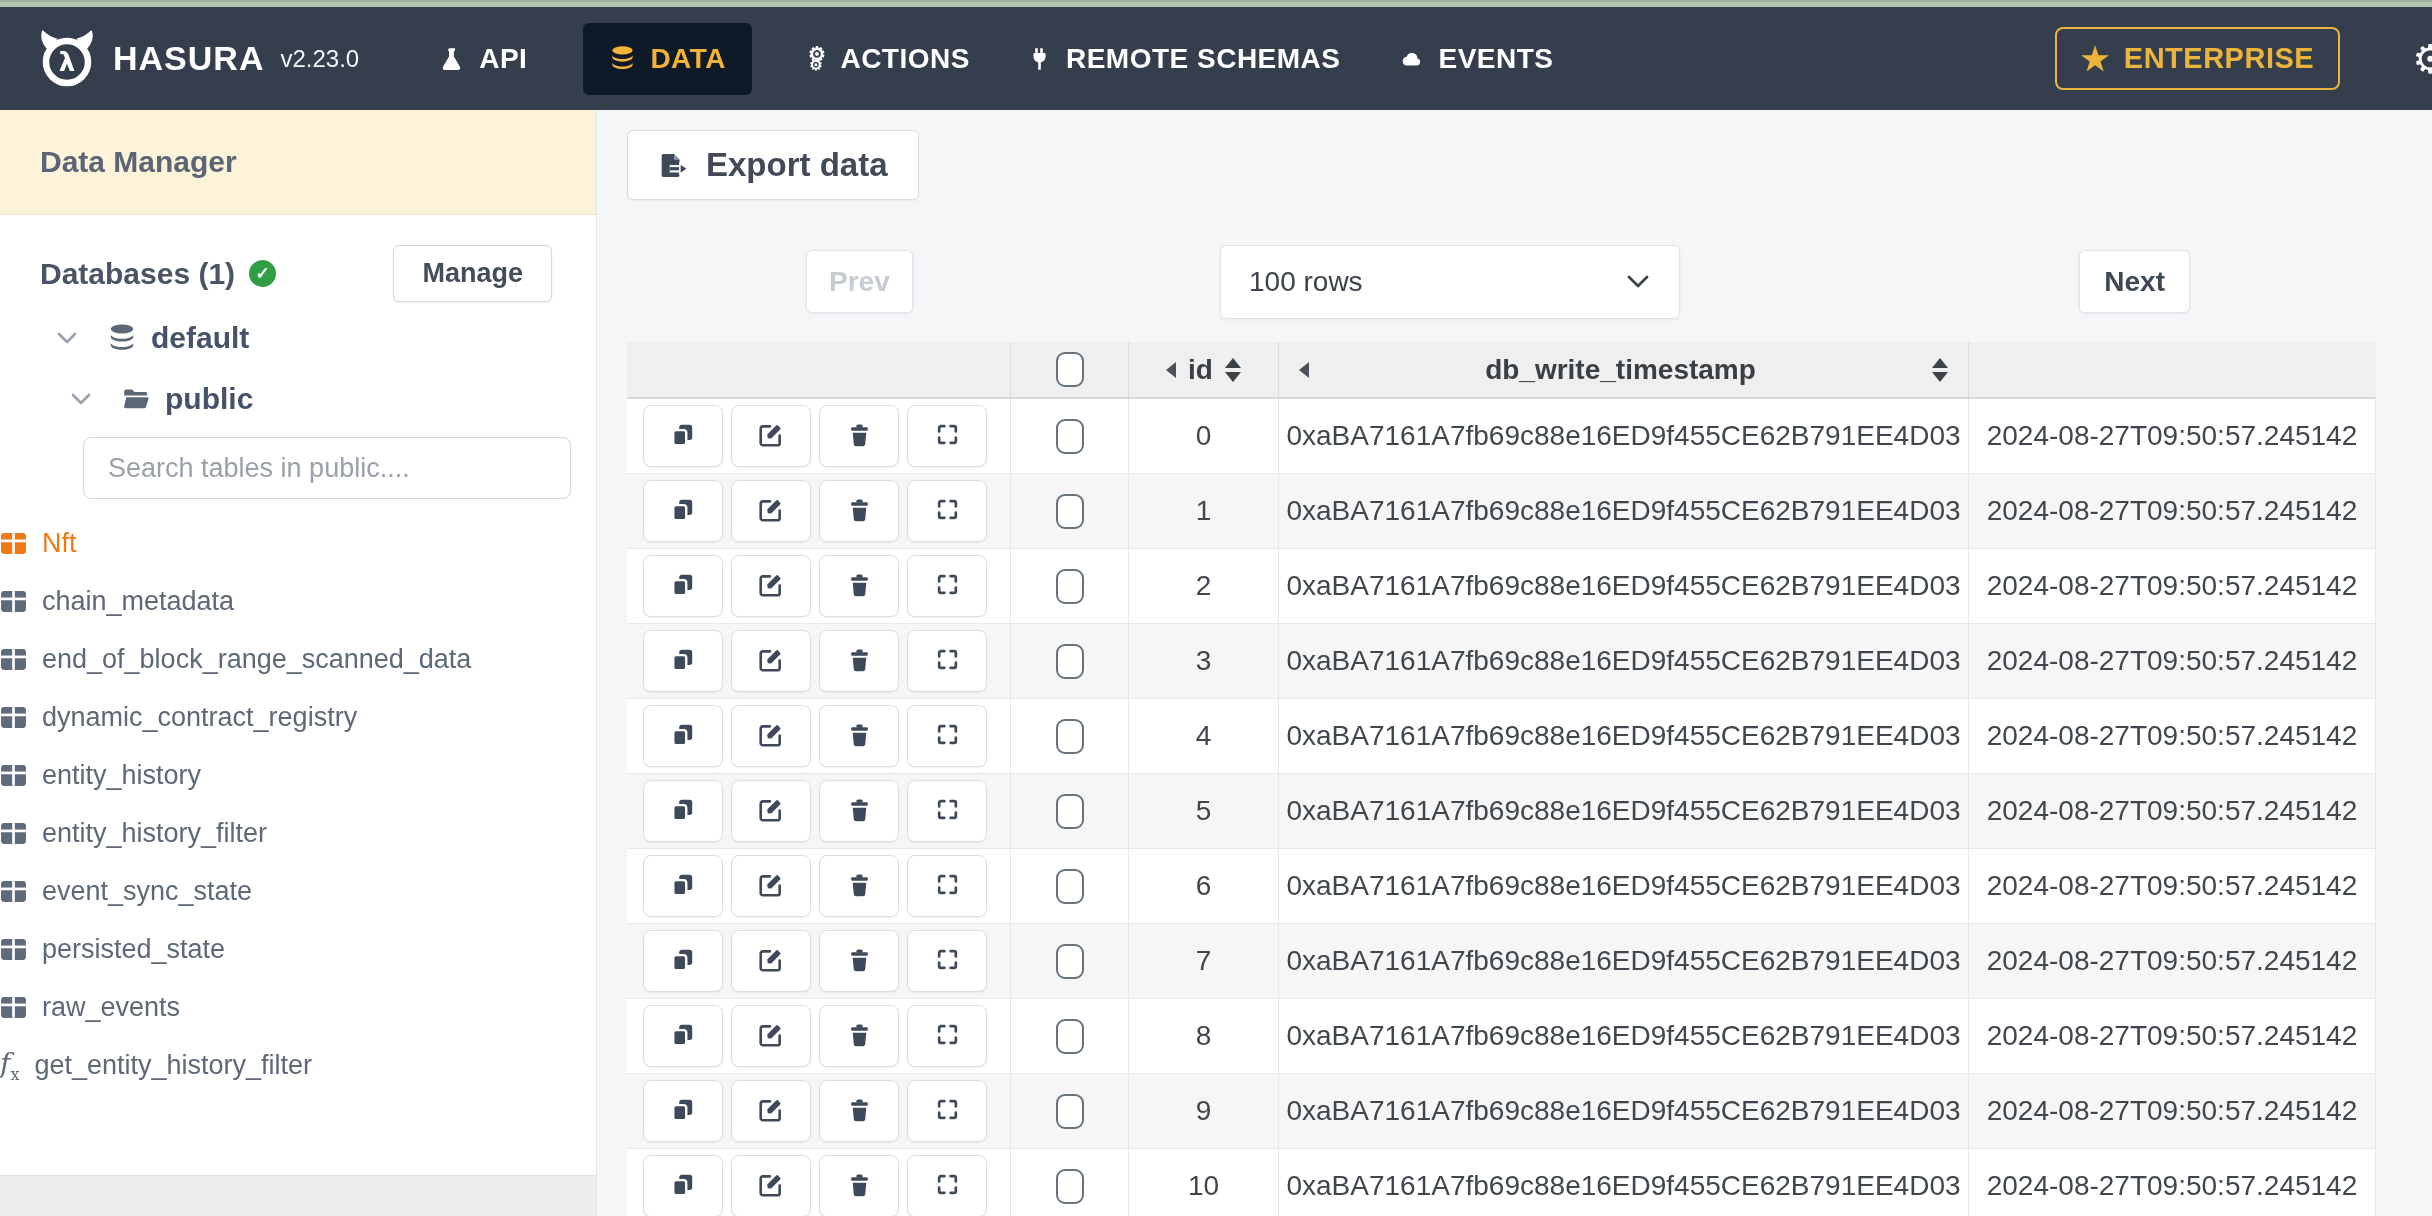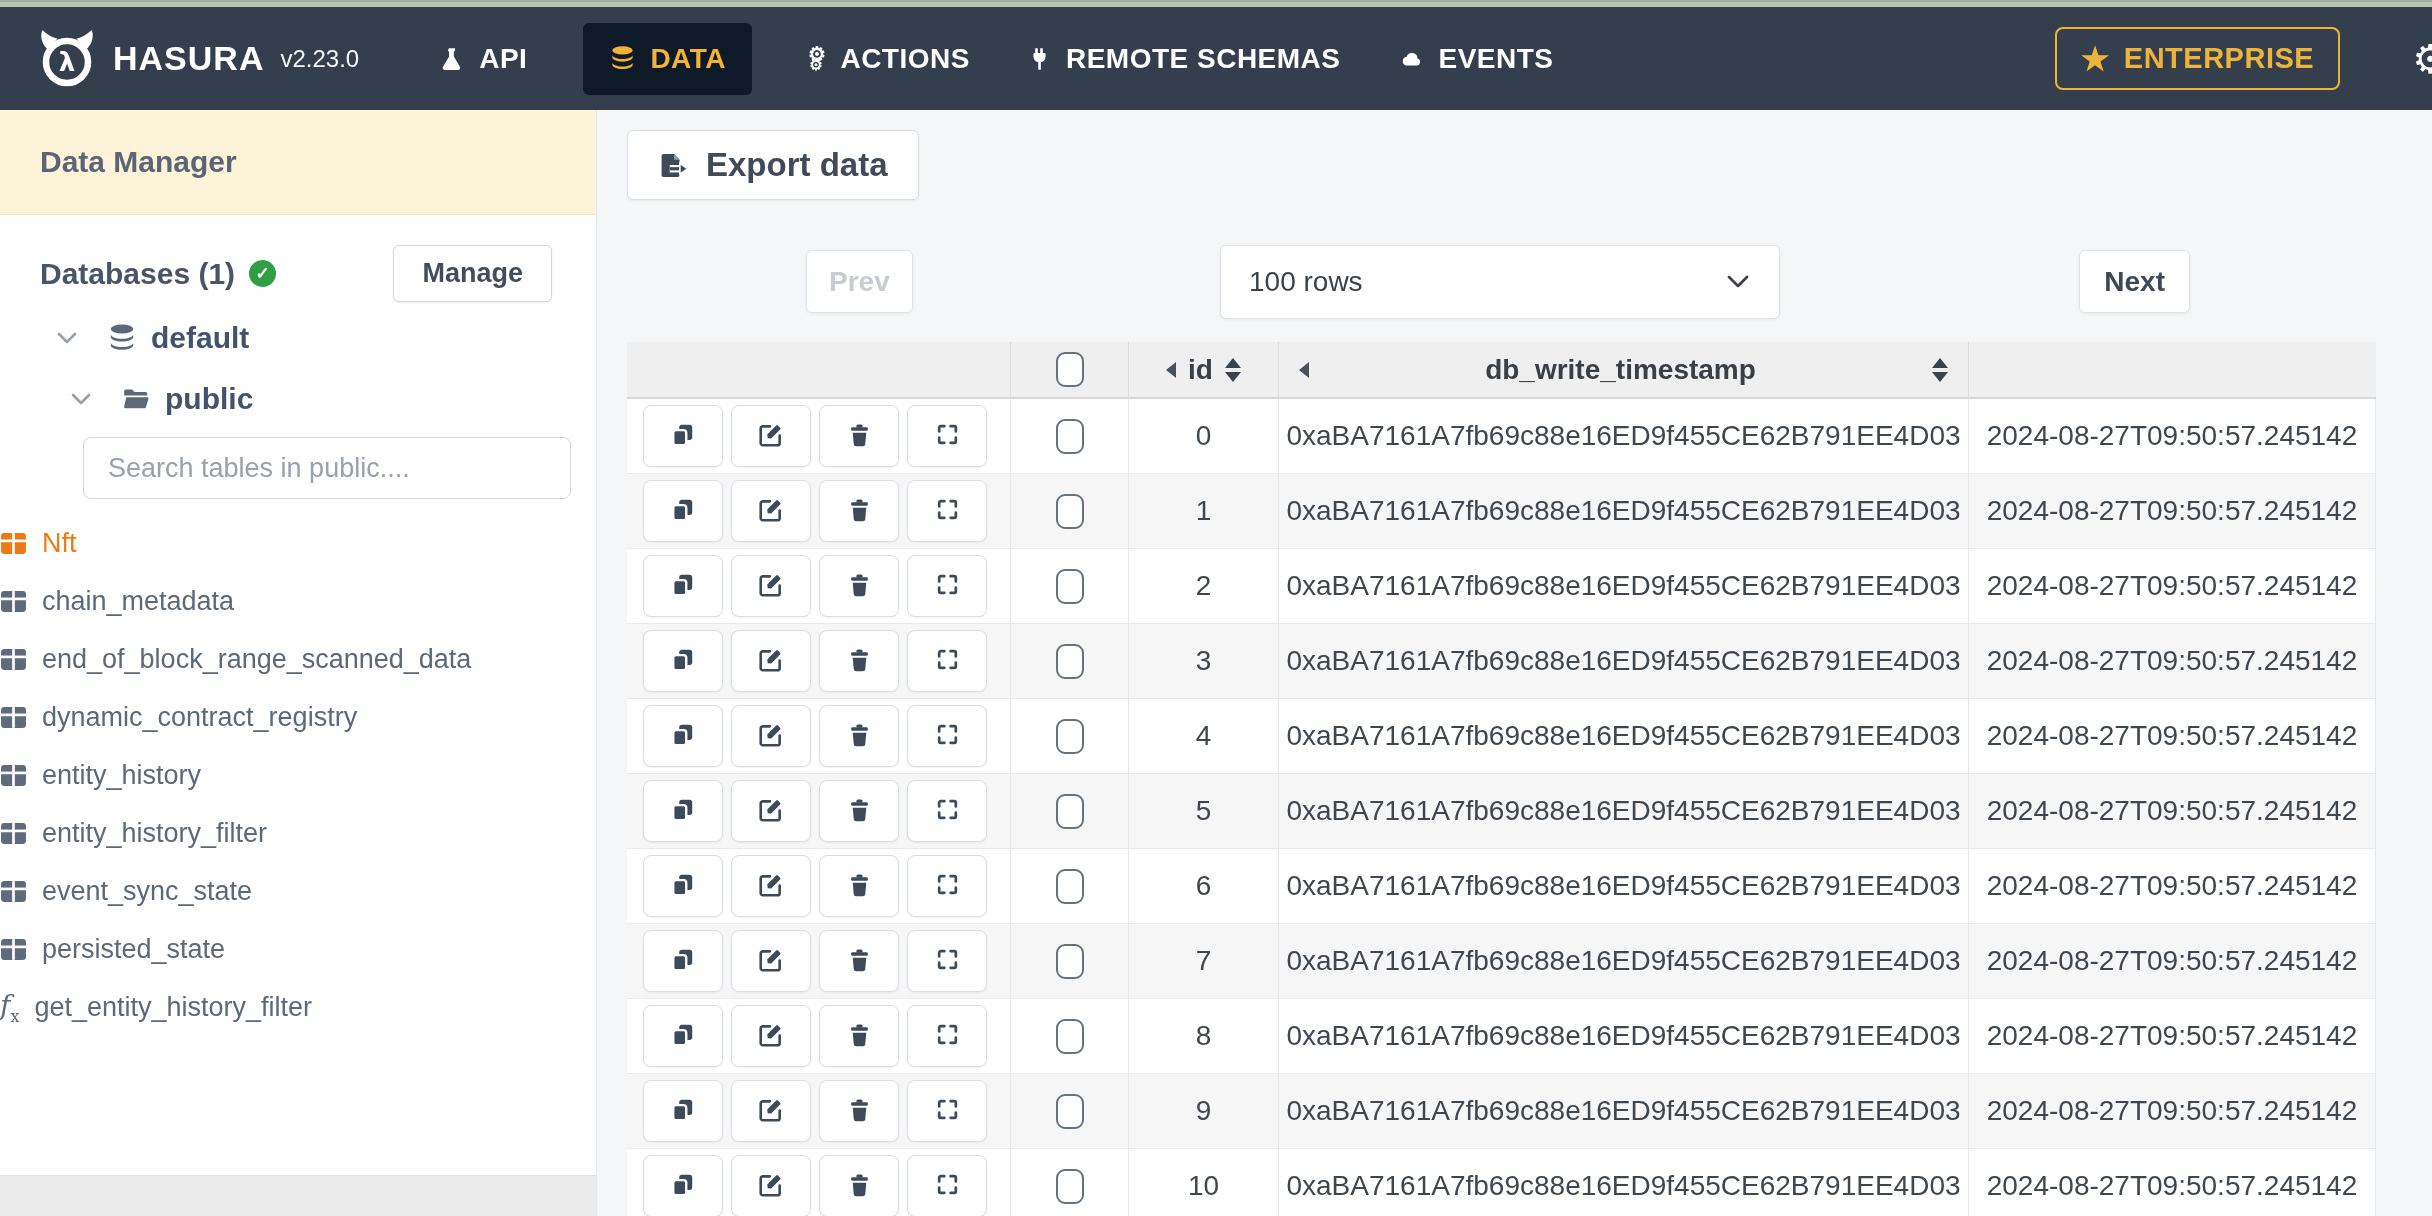--- a/index.html
+++ b/index.html
@@ -52,21 +52,21 @@
   
   .main { position:absolute; left:598px; top:110px; right:0; bottom:0; }
   .toolbar { margin:20px 0 0 29px; display:flex; gap:40px; }
   .run-query { height:70px; padding:0 36px; background:#f9b125; border:1px solid #dd9a05; border-radius:6px; font-size:29px; font-weight:bold; color:#3f454d; cursor:pointer; font-family:inherit; box-shadow:0 1px 2px rgba(27,38,56,.1); }
   .export-btn { height:70px; padding:0 30px; background:#fff; border:1px solid #d8dde3; border-radius:6px; display:flex; align-items:center; gap:16px; font-size:33px; font-weight:bold; color:#414a57; cursor:pointer; font-family:inherit; box-shadow:0 1px 2px rgba(27,38,56,.06); }
 
   .pagination { position:relative; margin:45px 0 0 29px; width:1749px; height:74px; }
   .pg-btn { position:absolute; height:63px; background:#fff; border:1px solid #e0e4e9; border-radius:6px; font-size:28px; font-weight:bold; font-family:inherit; cursor:pointer; box-shadow:0 1px 3px rgba(27,38,56,.06); }
   .prev-btn { left:179px; top:5px; padding:0 22px; color:#c7ccd3; }
   .next-btn { right:186px; top:5px; padding:0 24px; color:#3f4855; }
-  .rows-select { position:absolute; left:593px; top:0; width:560px; height:74px; background:#fff; border:1px solid #dfe3e8; border-radius:6px; display:flex; align-items:center; justify-content:space-between; padding:0 28px; font-size:28px; color:#3b424c; cursor:pointer; box-shadow:0 1px 3px rgba(27,38,56,.06); }
+  .rows-select { position:absolute; left:593px; top:0; width:460px; height:74px; background:#fff; border:1px solid #dfe3e8; border-radius:6px; display:flex; align-items:center; justify-content:space-between; padding:0 28px; font-size:28px; color:#3b424c; cursor:pointer; box-shadow:0 1px 3px rgba(27,38,56,.06); }
 
   
   .dtable { margin:23px 0 0 29px; width:1749px; }
   .thead, .trow { display:grid; grid-template-columns:384px 118px 150px 690px 407px; }
   .thead { height:57px; background:#efefef; border-bottom:2px solid #d7d7d7; }
   .th { display:flex; align-items:center; justify-content:center; gap:12px; border-right:1px solid #dcdcdc; font-size:28px; font-weight:bold; color:#3a3f45; }
   .th.spread { justify-content:space-between; padding:0 20px; }
   .th.spread .col-label { flex:1; text-align:center; }
   .trow { height:75px; background:#fff; border-bottom:1px solid #e9e9e9; }
   .trow.alt { background:#f6f6f6; }
@@ -269,20 +269,30 @@
             <svg width="27" height="25" viewBox="0 0 26 24">
               <rect x="1" y="2" width="24" height="20" rx="3" fill="currentColor"></rect>
               <line x1="1" y1="9.5" x2="25" y2="9.5" stroke="#fff" stroke-width="2.6"></line>
               <line x1="13" y1="2" x2="13" y2="22" stroke="#fff" stroke-width="2.6"></line>
             </svg>
           </span>
           <span>persisted_state</span>
         </div>
         <div class="side-item">
           <span class="icon-wrap">
+            <svg width="27" height="25" viewBox="0 0 26 24">
+              <rect x="1" y="2" width="24" height="20" rx="3" fill="currentColor"></rect>
+              <line x1="1" y1="9.5" x2="25" y2="9.5" stroke="#fff" stroke-width="2.6"></line>
+              <line x1="13" y1="2" x2="13" y2="22" stroke="#fff" stroke-width="2.6"></line>
+            </svg>
+          </span>
+          <span>raw_events</span>
+        </div>
+        <div class="side-item">
+          <span class="icon-wrap">
             <span class="fx">ƒ<sub>x</sub></span>
           </span>
           <span>get_entity_history_filter</span>
         </div>
       </div>
 
     <div class="side-bottom"></div>
   </div>
 
   <div class="main">

